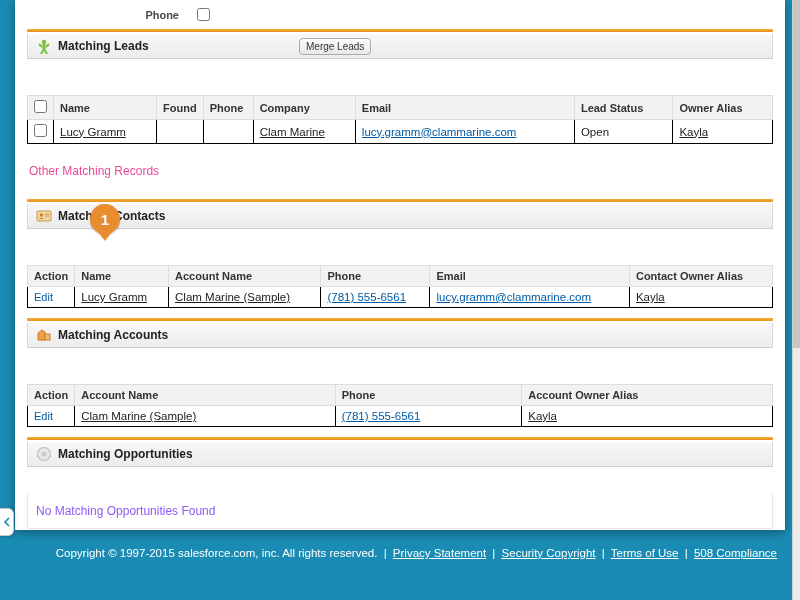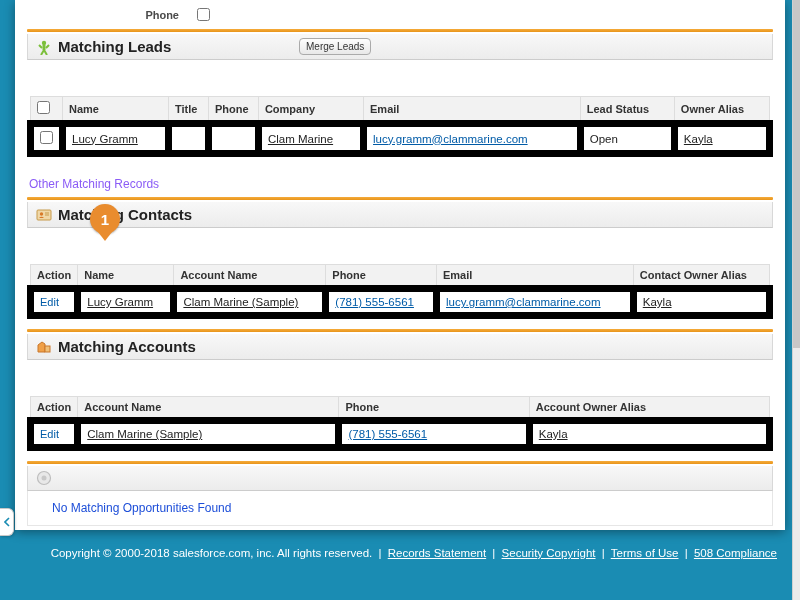--- a/index.html
+++ b/index.html
@@ -79,21 +79,21 @@
     border: 1px solid #d8d8d8;
     border-top: none;
     border-bottom: 1px solid #ccc;
     padding: 4px 8px;
     display: flex;
     align-items: center;
     position: relative;
   }
   .section-title {
     font-weight: bold;
-    font-size: 15px;
+    font-size: 12px;
     color: #222;
   }
   .icon {
     width: 16px; height: 16px;
     margin-right: 6px;
     display: inline-block;
     flex: 0 0 auto;
   }
   .merge-btn-wrap {
     position: absolute;
@@ -110,45 +110,46 @@
   table.sf th {
     text-align: left;
     background: #f2f2f2;
     border: 1px solid #ddd;
     padding: 4px 6px;
     color: #333;
     font-weight: bold;
     font-size: 11px;
   }
   table.sf td {
-    border: 7px solid #000000;
+    border: 1px solid #000000;
     padding: 4px 6px;
     color: #222;
     background: #fff;
   }
   table.sf td a, .link {
     color: #015ba7;
     text-decoration: underline;
     cursor: pointer;
   }
   .underline { text-decoration: underline; color:#222; cursor:pointer;}
   .email-link { color:#015ba7; text-decoration: underline; cursor:pointer;}
   .action-link { color:#015ba7; cursor:pointer; font-size:11px;}
   .cbcell { width:22px; text-align:center;}
   .other-label {
     font-size: 12px;
-    color: #8b5cf6;
-    padding: 10px 0 6px 2px;
+    color: #ec4899;
+    padding: 10px 0 21px 2px;
   }
   .nomatch {
-    padding: 10px 24px;
+    padding: 10px 8px;
     border: 1px solid #e6e6e6;
     border-top: none;
     font-size: 12px;
-    color: #1d4ed8;
+    color: #8b5cf6;
+    margin-top: 27px;
   }
 
   
   .footer {
     position: absolute;
     left: 15px;
     width: 770px;
     color: #fff;
     font-size: 11.5px;
     text-align: right;
@@ -237,21 +238,21 @@
               </svg>
           </span>
           <span class="section-title">Matching Leads</span>
           <span class="merge-btn-wrap"><button class="sf-btn small">Merge Leads</button></span>
         </div>
         <table class="sf">
           <thead>
             <tr>
               <th class="cbcell"><input type="checkbox" style=""></th>
               <th>Name</th>
-              <th style="width:40px">Title</th>
+              <th style="width:40px">Found</th>
               <th style="width:50px">Phone</th>
               <th>Company</th>
               <th>Email</th>
               <th>Lead Status</th>
               <th>Owner Alias</th>
             </tr>
           </thead>
           <tbody>
             <tr>
               <td class="cbcell"><input type="checkbox" style=""></td>
@@ -340,30 +341,31 @@
 
       <div class="section">
         <div class="section-rule"></div>
         <div class="section-head">
           <span class="icon">
             <svg viewBox="0 0 16 16">
                 <circle cx="8" cy="8" r="6.5" fill="#e8e8e8" stroke="#bdbdbd" stroke-width="1.2"></circle>
                 <circle cx="8" cy="8" r="2.5" fill="#c8c8c8"></circle>
               </svg>
           </span>
+          <span class="section-title">Matching Opportunities</span>
         </div>
         <div class="nomatch">No Matching Opportunities Found</div>
       </div>
 
     </div>
 
     <div class="footer" style="top:530px;">
-      <span>Copyright © 2000-2018 salesforce.com, inc. All rights reserved.</span>
+      <span>Copyright © 1997-2015 salesforce.com, inc. All rights reserved.</span>
       <span class="sep">|</span>
-      <span class="flink">Records Statement</span>
+      <span class="flink">Privacy Statement</span>
       <span class="sep">|</span>
       <span class="flink">Security Copyright</span>
       <span class="sep">|</span>
       <span class="flink">Terms of Use</span>
       <span class="sep">|</span>
       <span class="flink">508 Compliance</span>
     </div>
 
     <div class="marker" style="left:90px; top:204px;">
       <div class="pin">1</div>

